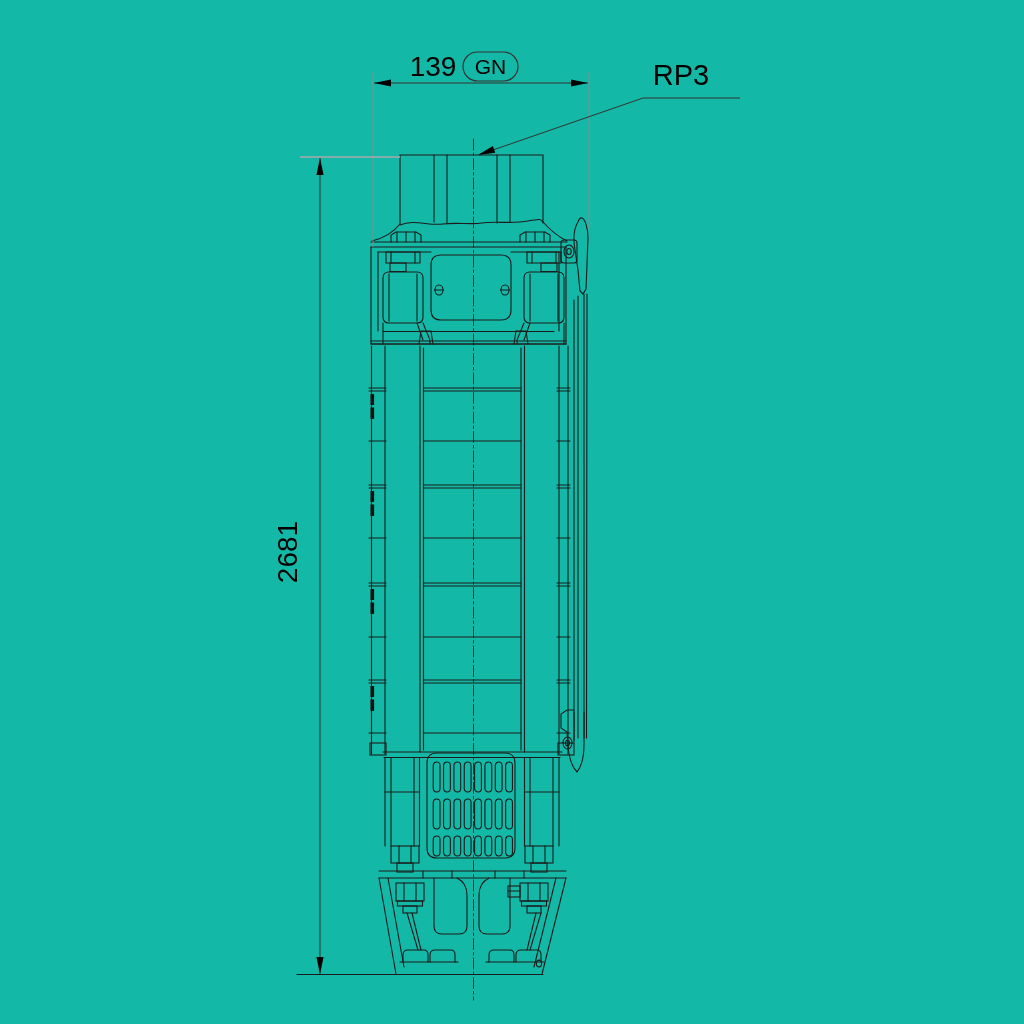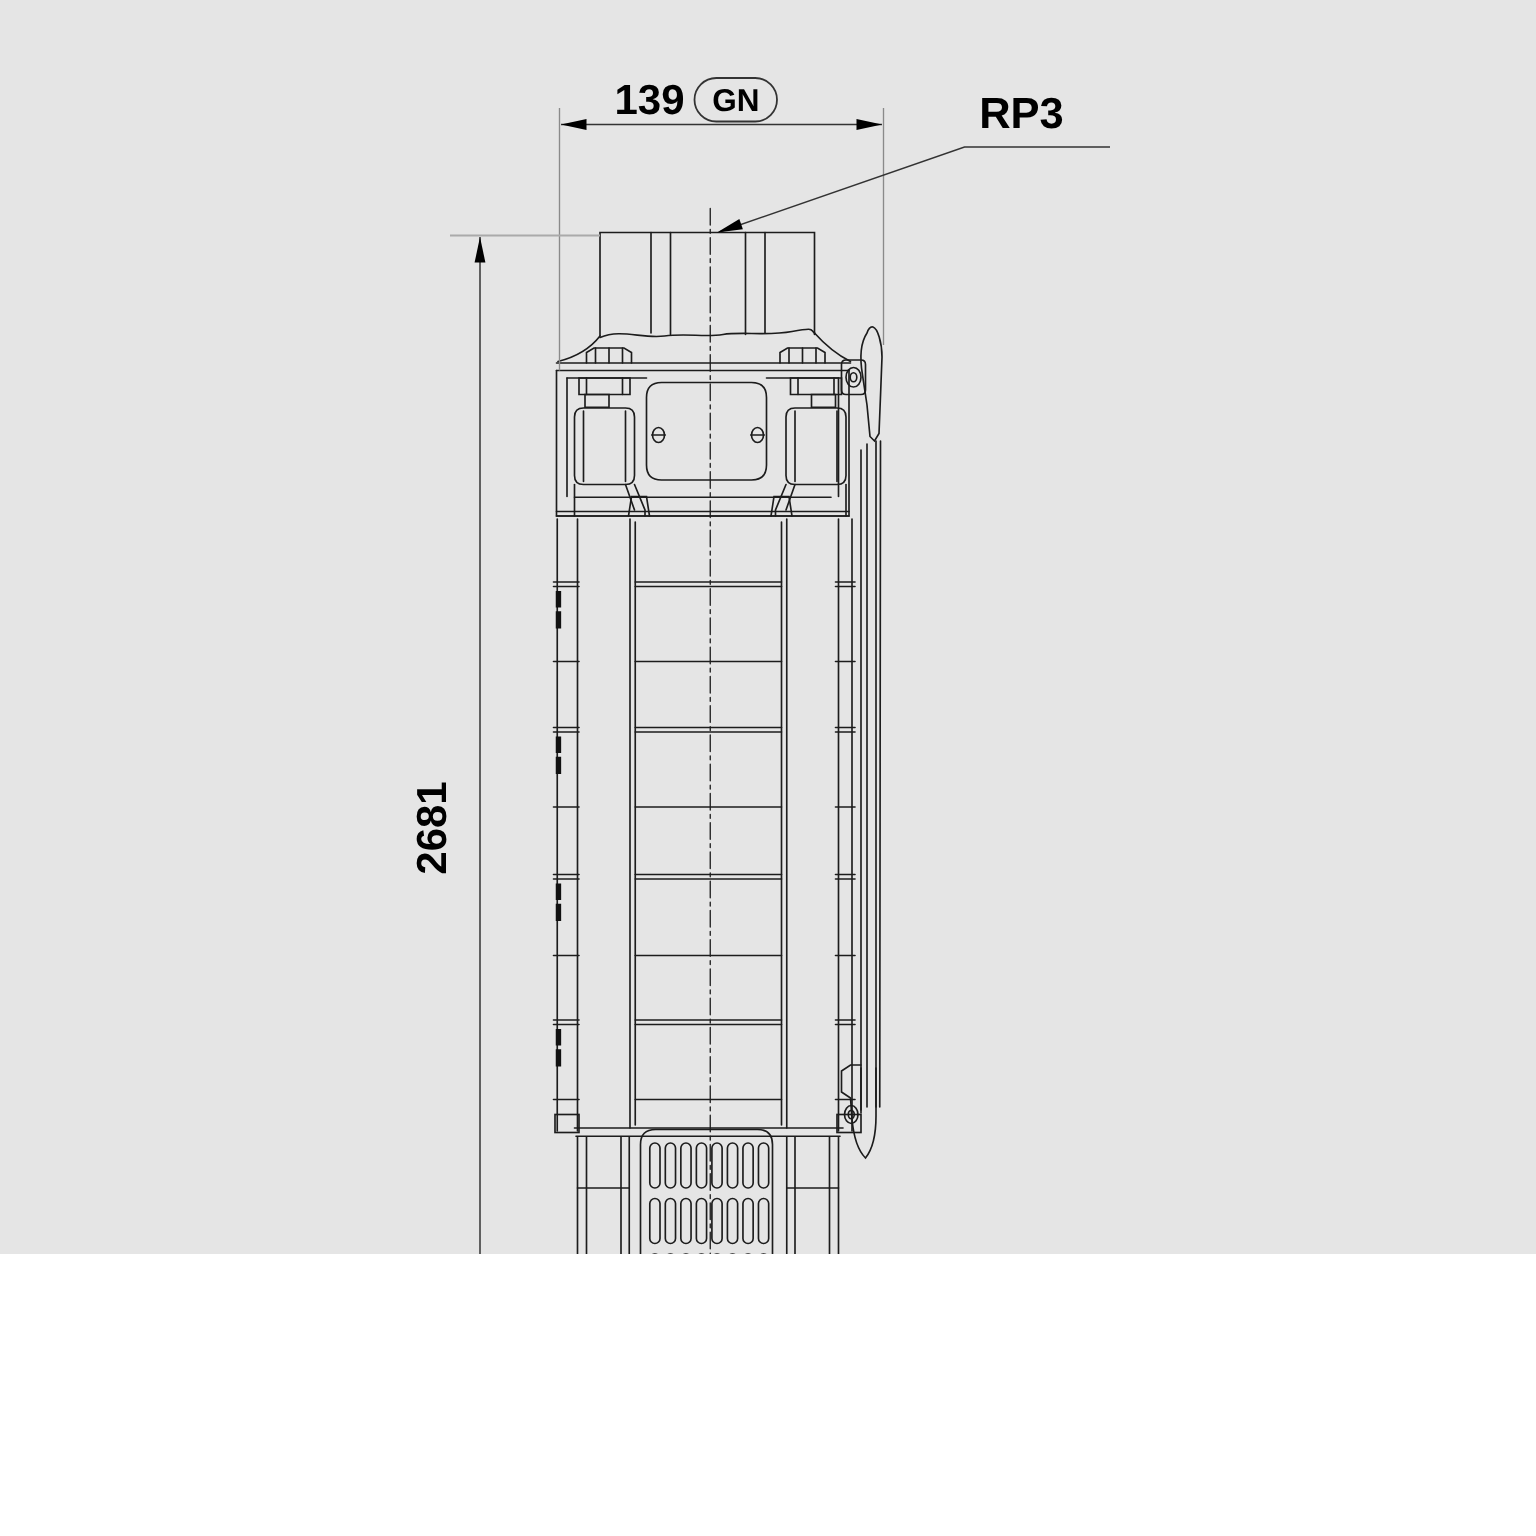--- a/index.html
+++ b/index.html
@@ -1,16 +1,16 @@
 <!DOCTYPE html>
 <html><head>
 <meta charset="utf-8">
 <style>
   html,body{margin:0;padding:0;background:#ffffff;}
-  .page{width:1024px;height:836px;position:relative;background:#e5e5e5;overflow:hidden;font-weight:bold;}
+  .page{width:1024px;height:1024px;position:relative;background:#14b8a6;overflow:hidden;}
   svg{display:block;}
   text{font-family:"Liberation Sans", sans-serif;fill:#000;}
 </style>
 </head>
 <body>
 
 <div class="page">
 <svg width="1024" height="1024" viewBox="0 0 1024 1024">
   <defs>
     <polygon id="arrow" points="0,0 17,-3.6 17,3.6"></polygon>

